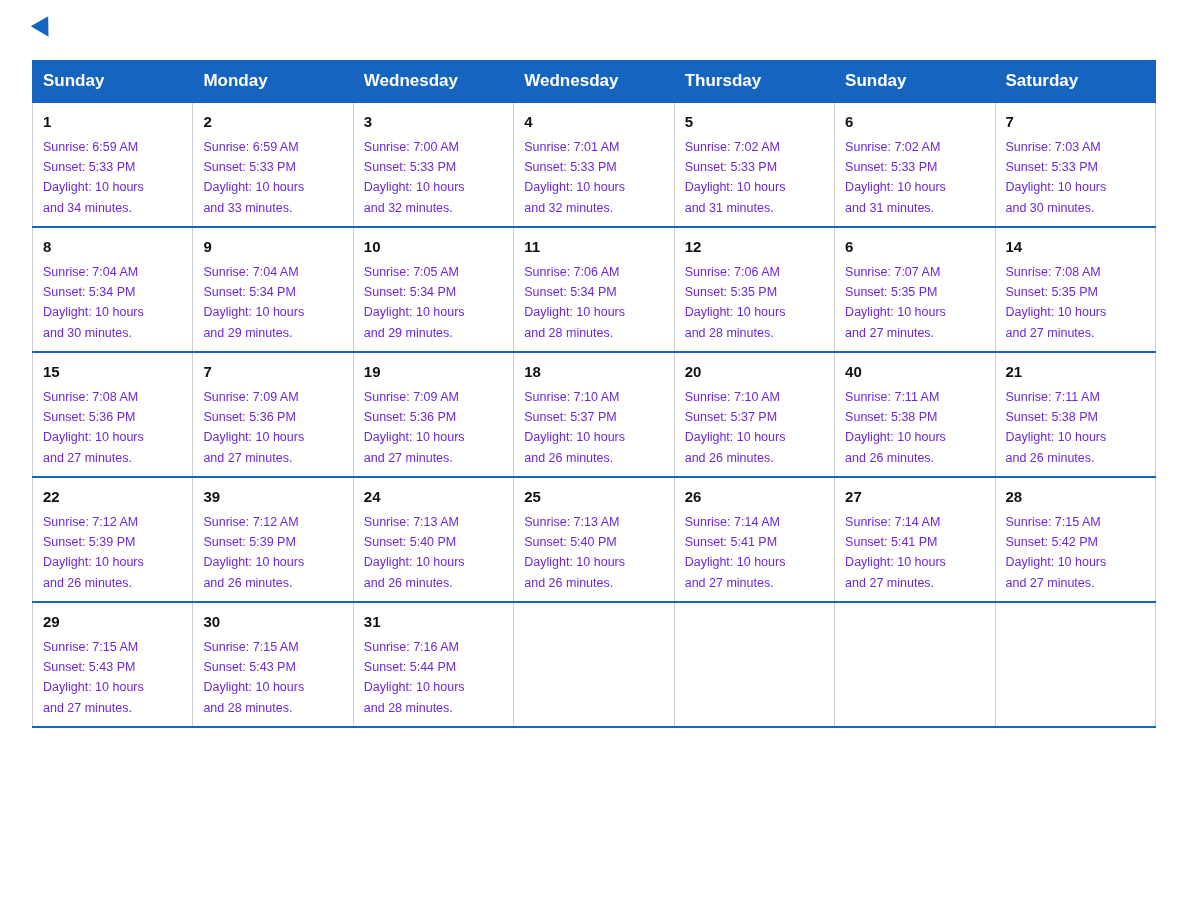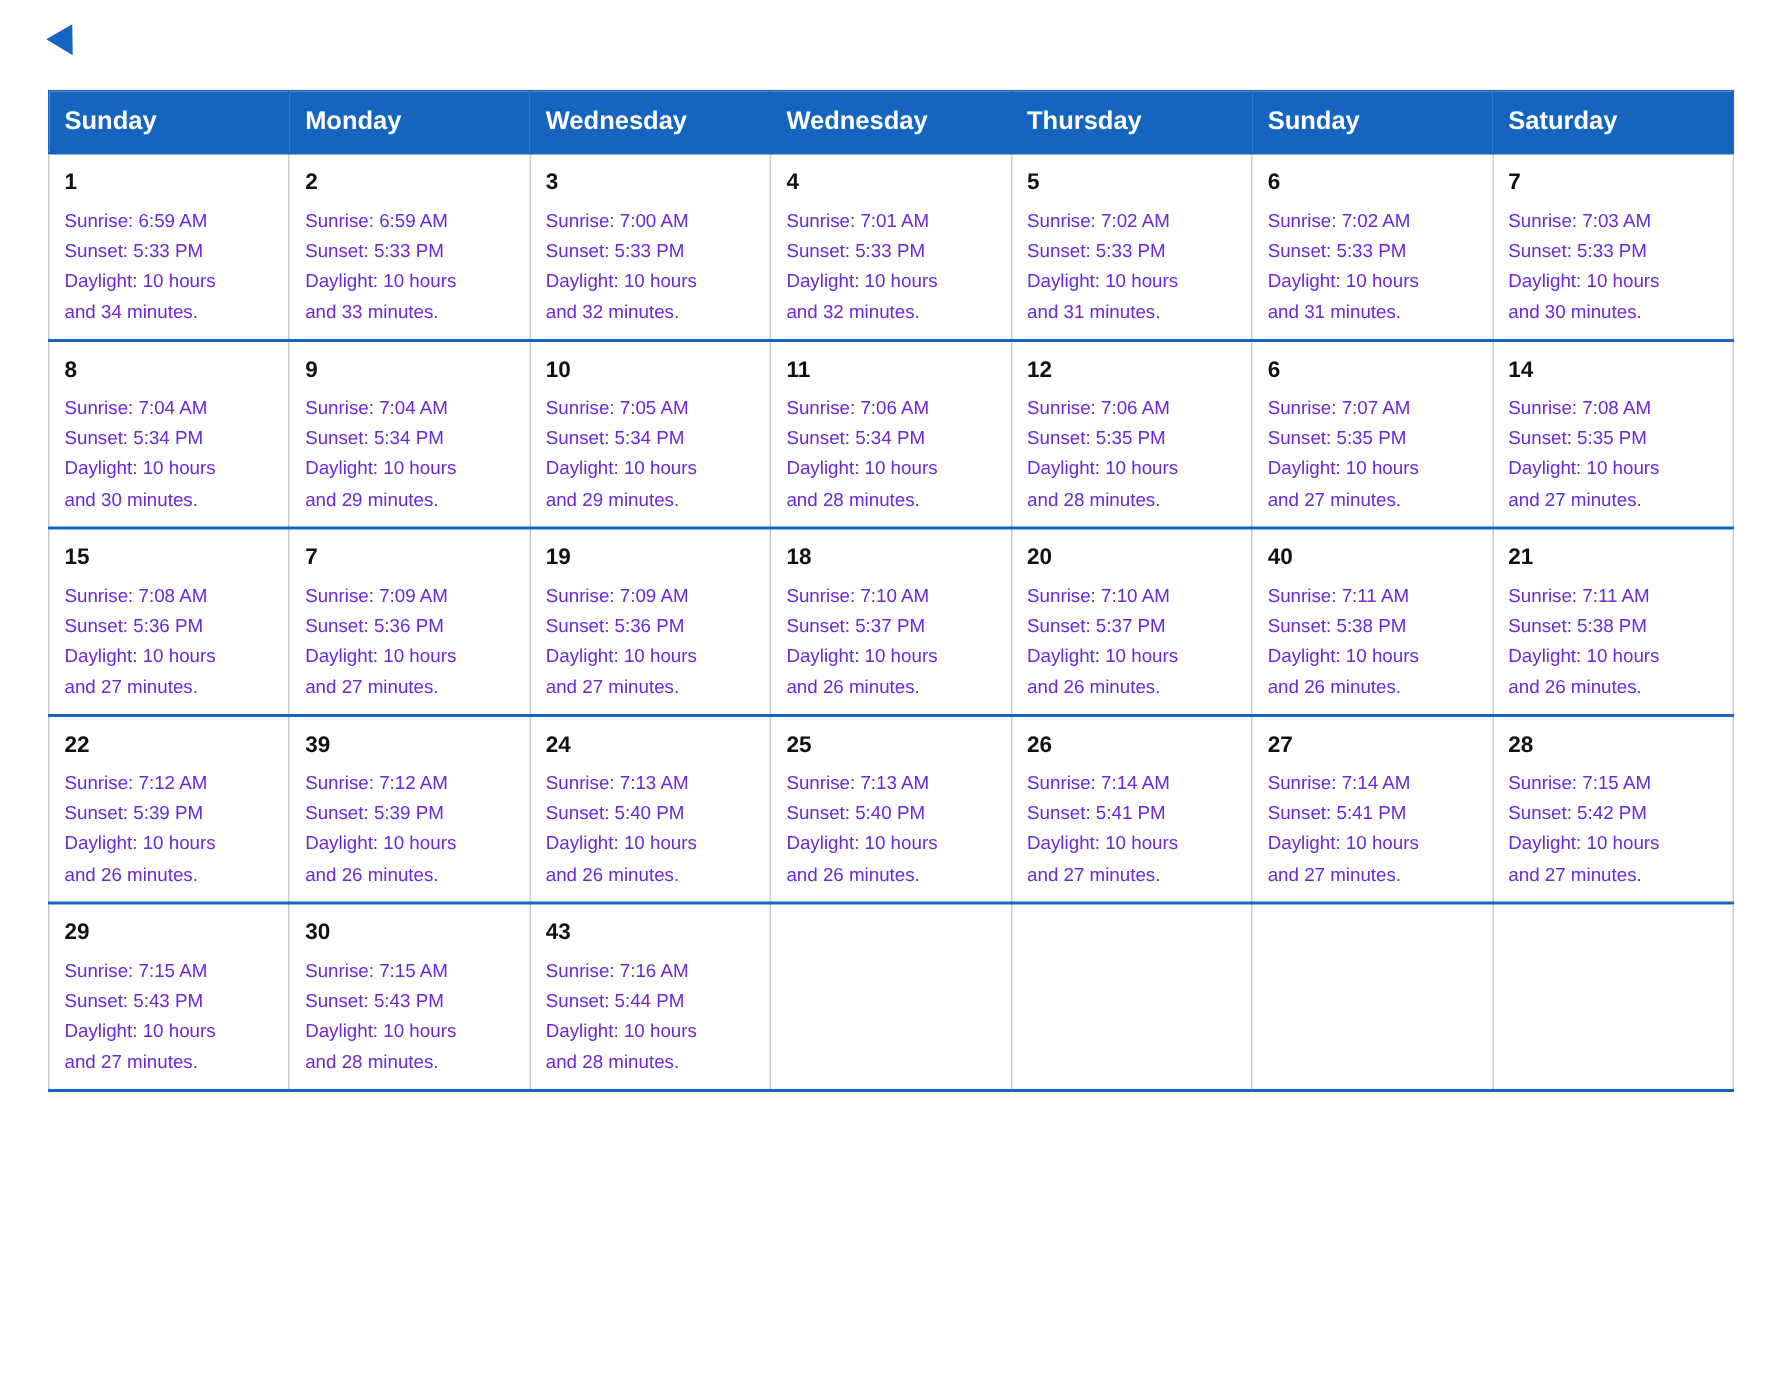--- a/index.html
+++ b/index.html
@@ -260,21 +260,21 @@
       <tr>
         <td>
         <span class="day-number">29</span>
         <span class="day-info">Sunrise: 7:15 AM<br>Sunset: 5:43 PM<br>Daylight: 10 hours<br>and 27 minutes.</span>
       </td>
         <td>
         <span class="day-number">30</span>
         <span class="day-info">Sunrise: 7:15 AM<br>Sunset: 5:43 PM<br>Daylight: 10 hours<br>and 28 minutes.</span>
       </td>
         <td>
-        <span class="day-number">43</span>
+        <span class="day-number">31</span>
         <span class="day-info">Sunrise: 7:16 AM<br>Sunset: 5:44 PM<br>Daylight: 10 hours<br>and 28 minutes.</span>
       </td>
         <td class="empty-cell"></td>
         <td class="empty-cell"></td>
         <td class="empty-cell"></td>
         <td class="empty-cell"></td>
       </tr>
     </tbody>
 </table>
 

